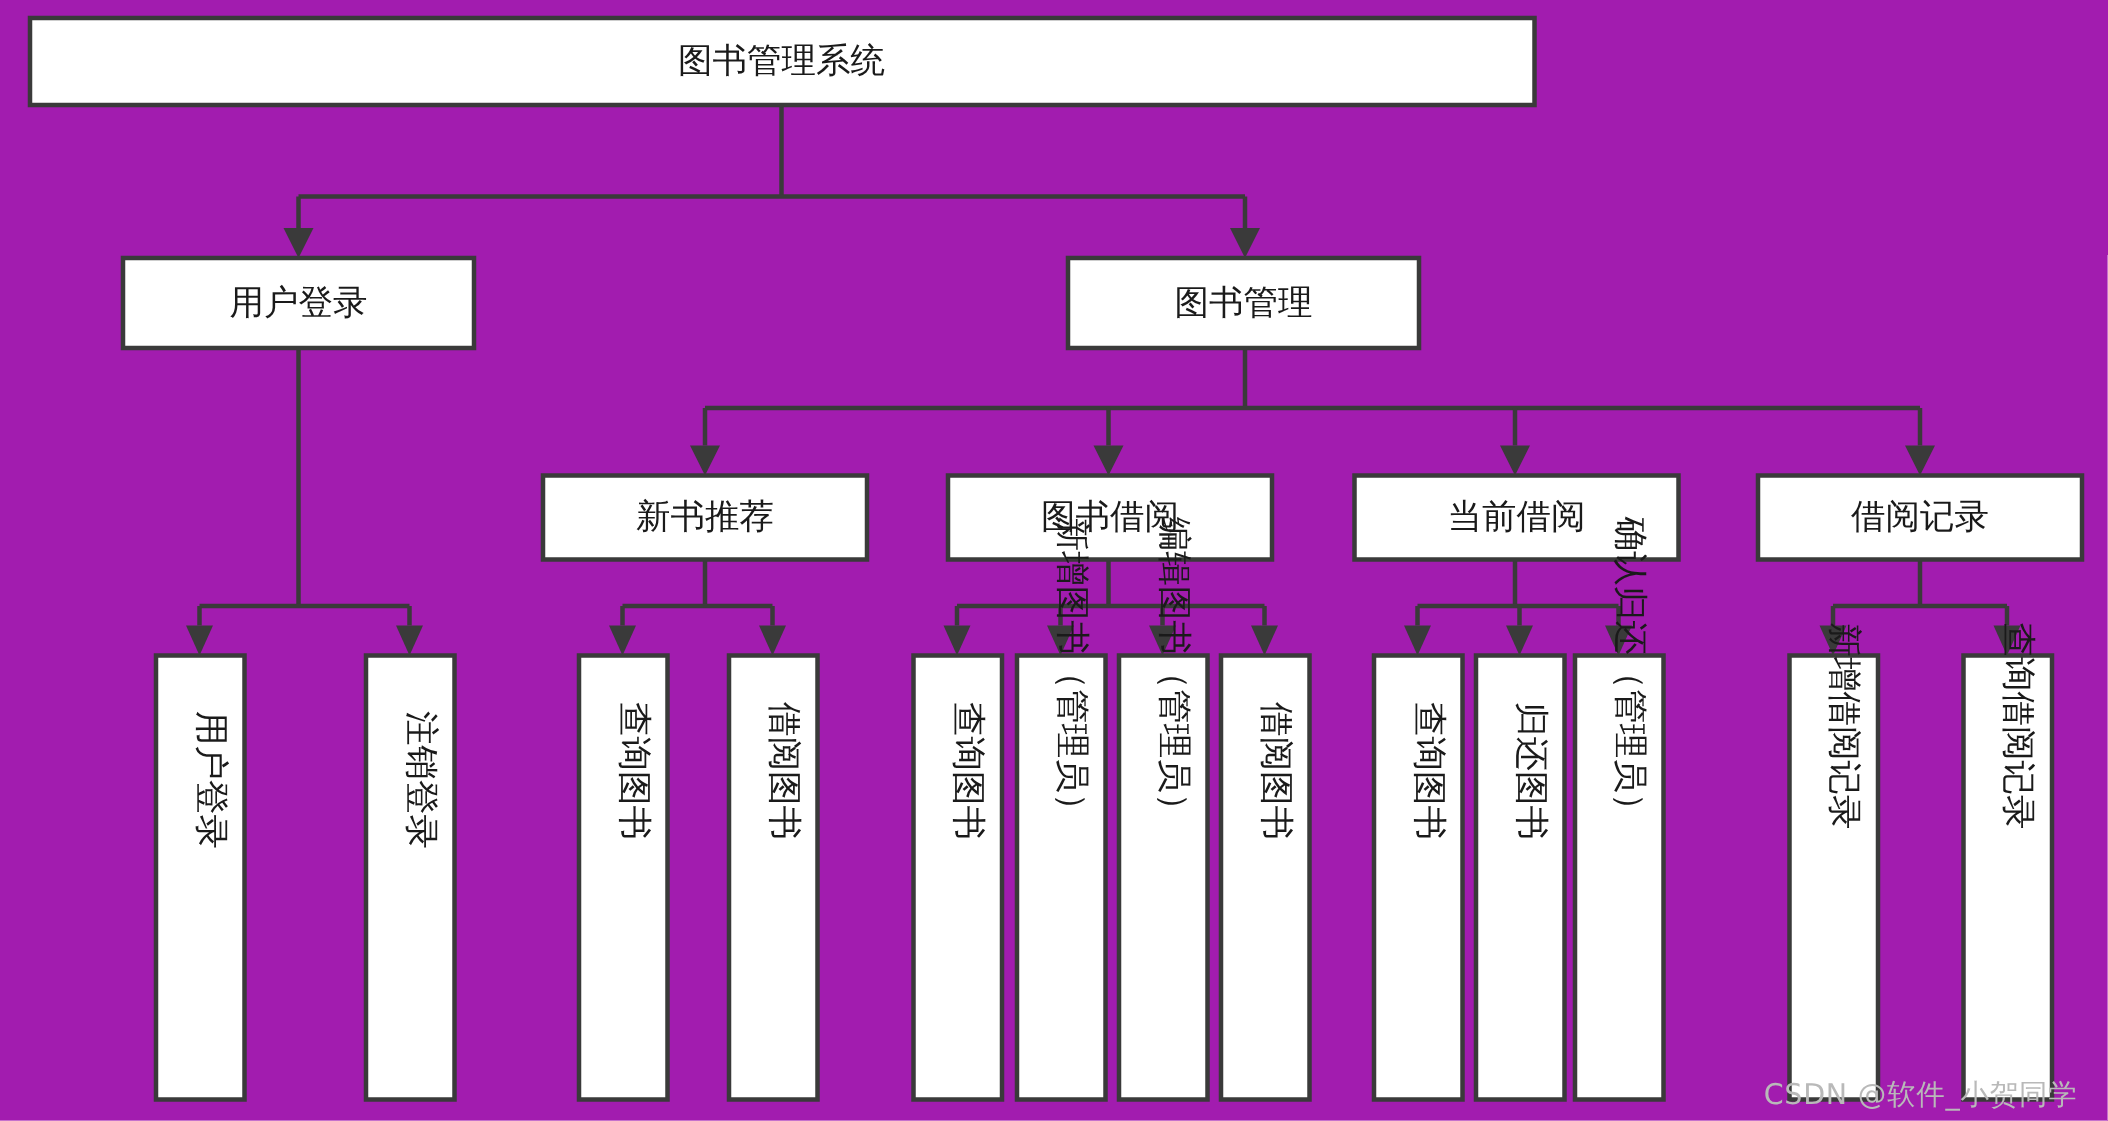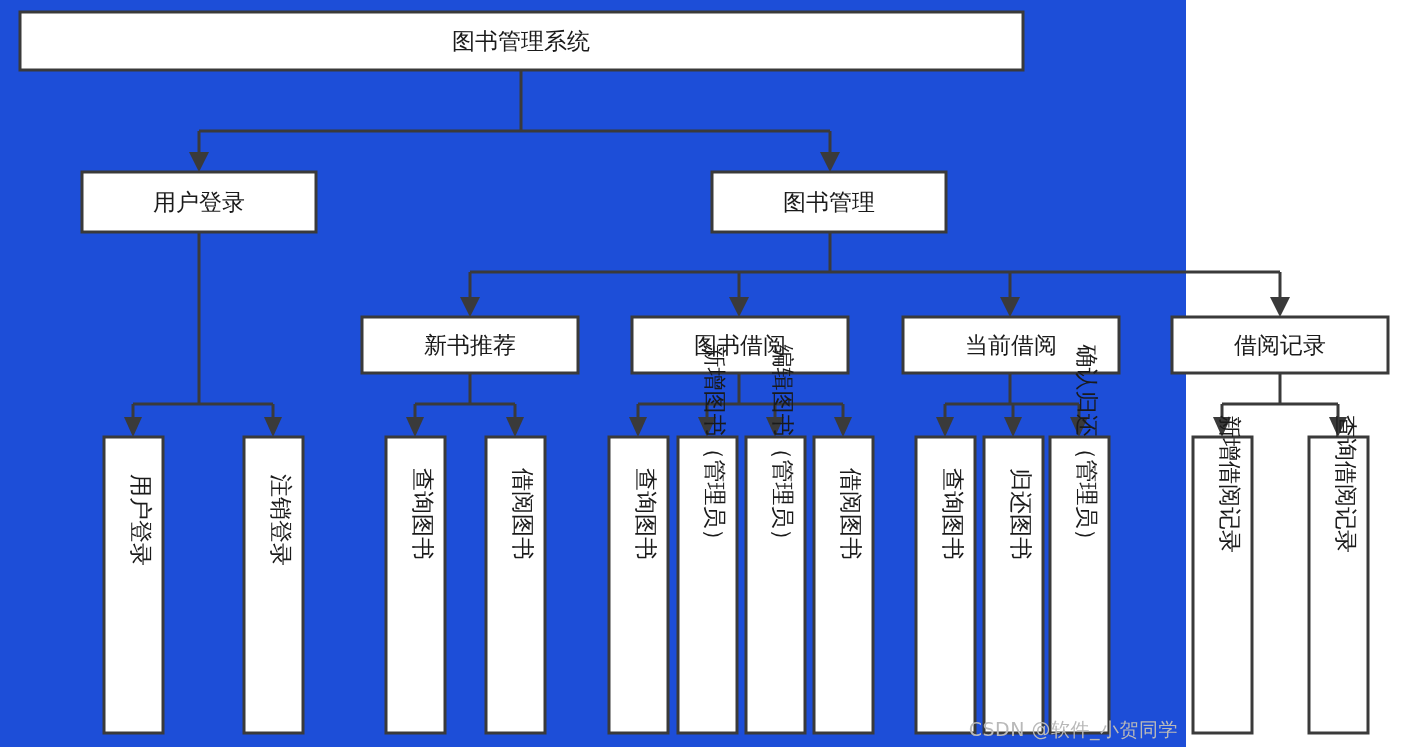--- a/index.html
+++ b/index.html
@@ -9,23 +9,23 @@
     background: #ffffff;
   }
   body {
     width: 1405px;
     height: 747px;
     font-family: "DejaVu Sans", "Liberation Sans", sans-serif;
     overflow: hidden;
   }
   #diagram-root {
     position: relative;
-    width: 1186px;
+    width: 1405px;
     height: 747px;
-    background: #1d4ed8;
+    background: #a21caf;
   }
   svg#tree-svg {
     position: absolute;
     top: 0;
     left: 0;
     width: 1405px;
     height: 747px;
     display: block;
   }
   .node-rect {
@@ -51,21 +51,21 @@
     dominant-baseline: middle;
   }
   .node-label-v {
     font-family: "DejaVu Sans", "Liberation Sans", sans-serif;
     font-size: 23px;
     fill: #1a1a1a;
     text-anchor: middle;
   }
   .watermark {
     position: absolute;
-    right: 8px;
+    right: 20px;
     bottom: 4px;
     font-family: "DejaVu Sans", "Liberation Sans", sans-serif;
     font-size: 19px;
     color: #b9b9b9;
     letter-spacing: 0.5px;
     white-space: nowrap;
     user-select: none;
   }
 </style>
 </head>

